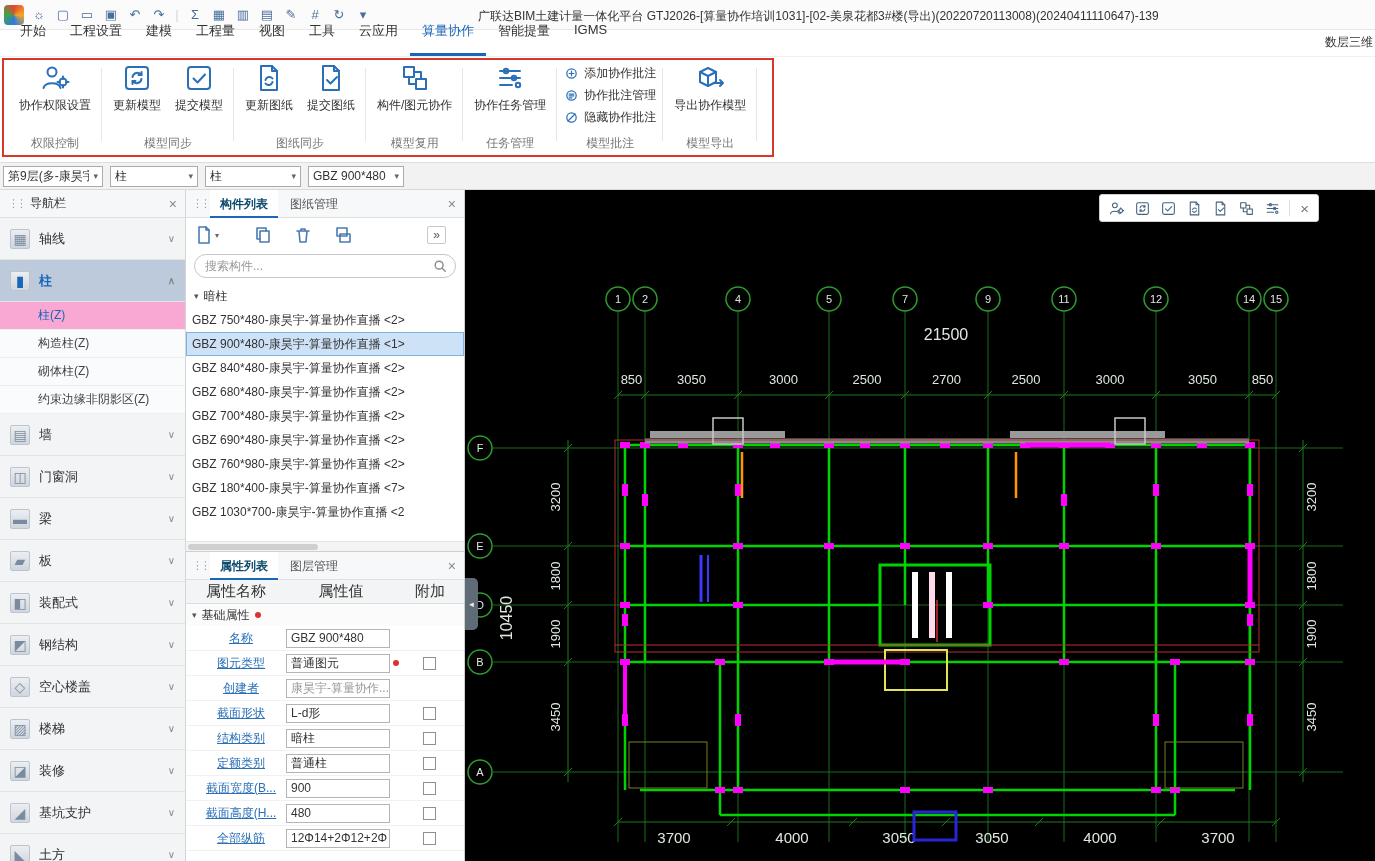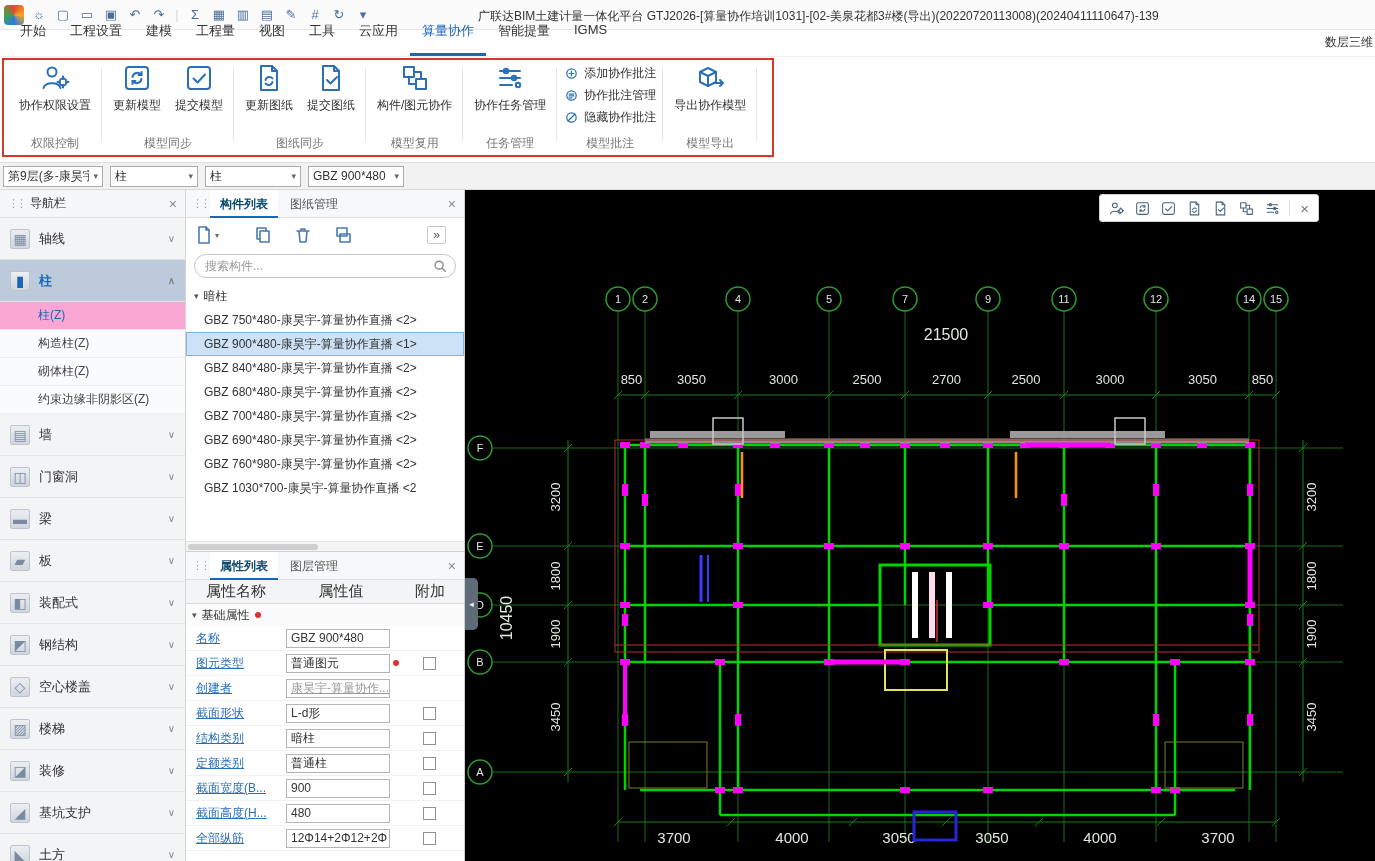--- a/index.html
+++ b/index.html
@@ -89,41 +89,41 @@
   .searchwrap { margin:2px 8px 6px; position:relative; height:24px; }
   .searchwrap input { width:100%; height:24px; border:1px solid #c6c6c6; border-radius:12px;
     padding:0 26px 0 10px; font-size:12px; color:#333; background:#fff; outline:none;
     font-family:"Liberation Sans",sans-serif; }
   .searchwrap input::placeholder { color:#9a9a9a; }
   .mag { position:absolute; right:9px; top:5px; width:14px; height:14px; }
   .mag svg { width:100%; height:100%; fill:none; stroke:#8a8a8a; stroke-width:1.6; stroke-linecap:round; }
   .complist { flex:1; overflow:hidden; font-size:12px; }
   .cgroup { height:24px; display:flex; align-items:center; gap:5px; padding-left:8px; color:#333; cursor:pointer; }
   .ctri { font-size:9px; color:#555; }
-  .citem { height:24px; display:flex; align-items:center; padding-left:18px; color:#333;
+  .citem { height:24px; display:flex; align-items:center; padding-left:6px; color:#333;
     white-space:nowrap; overflow:hidden; cursor:pointer; }
   .citem.selected { background:#cde2f7; box-shadow:inset 0 0 0 1px #7eb3e3; }
   .hscroll { height:10px; min-height:10px; background:#f4f4f4; border-top:1px solid #e6e6e6; position:relative; }
   .hthumb { position:absolute; left:2px; top:2px; width:130px; height:6px; background:#cfcfcf; border-radius:3px; cursor:pointer; }
   
   .prop-section { flex:1; display:flex; flex-direction:column; overflow:hidden; }
   .prop-head { height:24px; min-height:24px; display:flex; align-items:center; background:#f3f4f5;
     border-bottom:1px solid #ddd; font-size:15px; color:#333; }
   .ph-name { width:100px; text-align:center; }
   .ph-val { width:110px; text-align:center; }
   .ph-extra { flex:1; text-align:center; }
   .prop-group { height:22px; min-height:22px; display:flex; align-items:center; gap:5px; padding-left:6px;
     font-size:12px; color:#333; background:#fbfbfb; }
   .reddot { width:6px; height:6px; border-radius:50%; background:#e03030; display:inline-block; }
   .prow { height:25px; min-height:25px; display:flex; align-items:center; border-bottom:1px solid #f1f1f1; }
   .pname { width:100px; padding-left:10px; color:#2a6fb8; text-decoration:underline; font-size:12px;
-    white-space:nowrap; overflow:hidden; cursor:pointer; }
+    white-space:nowrap; overflow:hidden; cursor:pointer;text-align:center; }
   .pvalbox { width:104px; height:19px; border:1px solid #b5b5b5; background:#fff; font-size:12px; color:#333;
     display:flex; align-items:center; padding:0 4px; white-space:nowrap; overflow:hidden; cursor:text; }
-  .pval-muted { color:#999;text-decoration:underline; }
+  .pval-muted { color:#999; }
   .pdot { margin-left:3px; }
   .pcheck { width:13px; height:13px; border:1px solid #909090; background:#fff; margin-left:auto;
     margin-right:28px; cursor:pointer; }
   
   .canvas { flex:1; position:relative; background:#000; overflow:hidden; }
   #cad { position:absolute; left:0; top:0; width:100%; height:100%; }
   .canvas-toolbar { position:absolute; top:4px; right:56px; height:28px; background:#fff;
     border:1px solid #cfcfcf; border-radius:3px; display:flex; align-items:center; padding:0 4px;
     gap:2px; box-shadow:0 1px 3px rgba(0,0,0,0.35); }
   .cticon { width:24px; height:22px; display:flex; align-items:center; justify-content:center;
@@ -447,20 +447,21 @@
             <span class="ctri">▾</span>
             <span>暗柱</span>
           </div>
           <div class="citem">GBZ 750*480-康昊宇-算量协作直播 &lt;2&gt;</div>
           <div class="citem selected">GBZ 900*480-康昊宇-算量协作直播 &lt;1&gt;</div>
           <div class="citem">GBZ 840*480-康昊宇-算量协作直播 &lt;2&gt;</div>
           <div class="citem">GBZ 680*480-康昊宇-算量协作直播 &lt;2&gt;</div>
           <div class="citem">GBZ 700*480-康昊宇-算量协作直播 &lt;2&gt;</div>
           <div class="citem">GBZ 690*480-康昊宇-算量协作直播 &lt;2&gt;</div>
           <div class="citem">GBZ 760*980-康昊宇-算量协作直播 &lt;2&gt;</div>
+          <div class="citem">GBZ 180*400-康昊宇-算量协作直播 &lt;7&gt;</div>
           <div class="citem">GBZ 1030*700-康昊宇-算量协作直播 &lt;2</div>
         </div>
       <div class="hscroll">
         <div class="hthumb"></div>
       </div>
     </div>
 
     <div class="prop-section">
       <div class="panel-tabs" id="proptabs">
           <span class="grip">⋮⋮</span>

